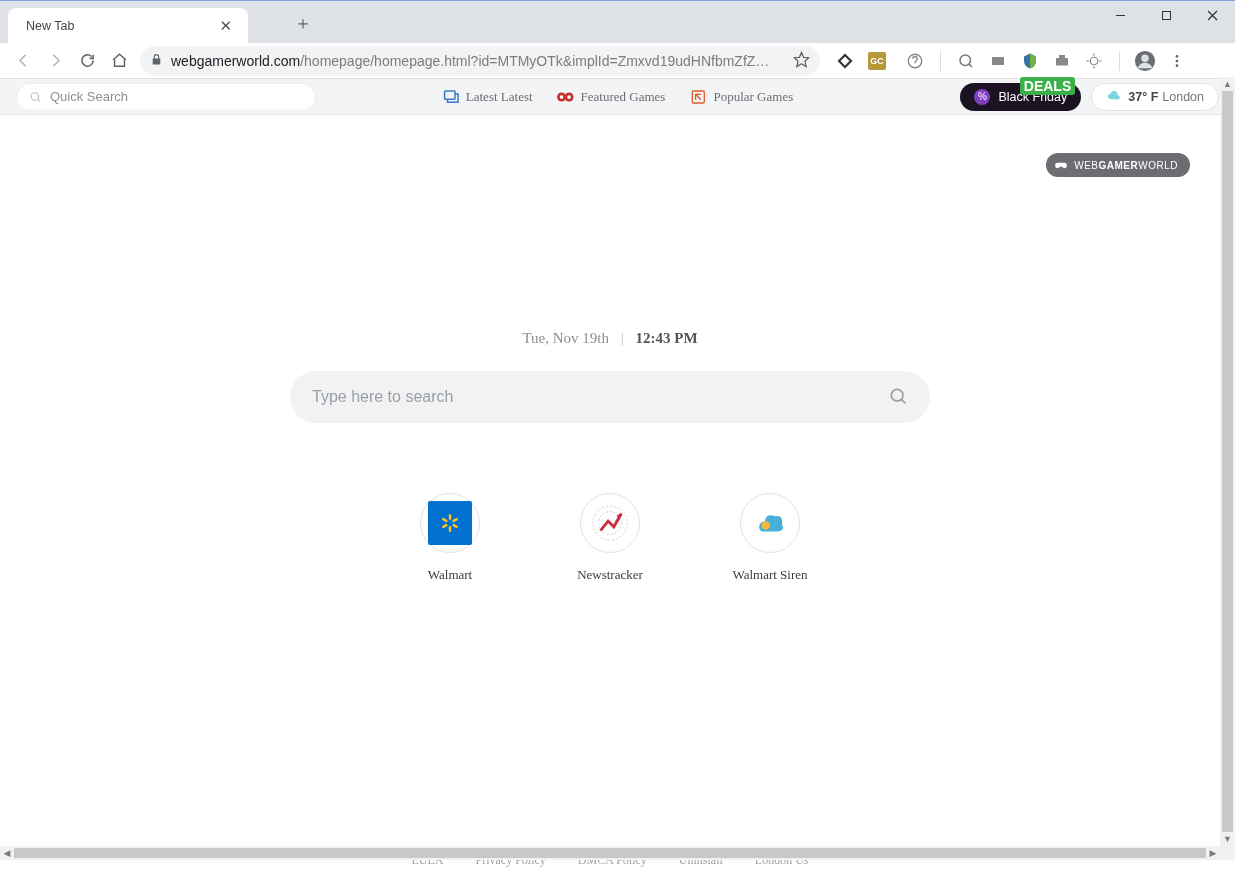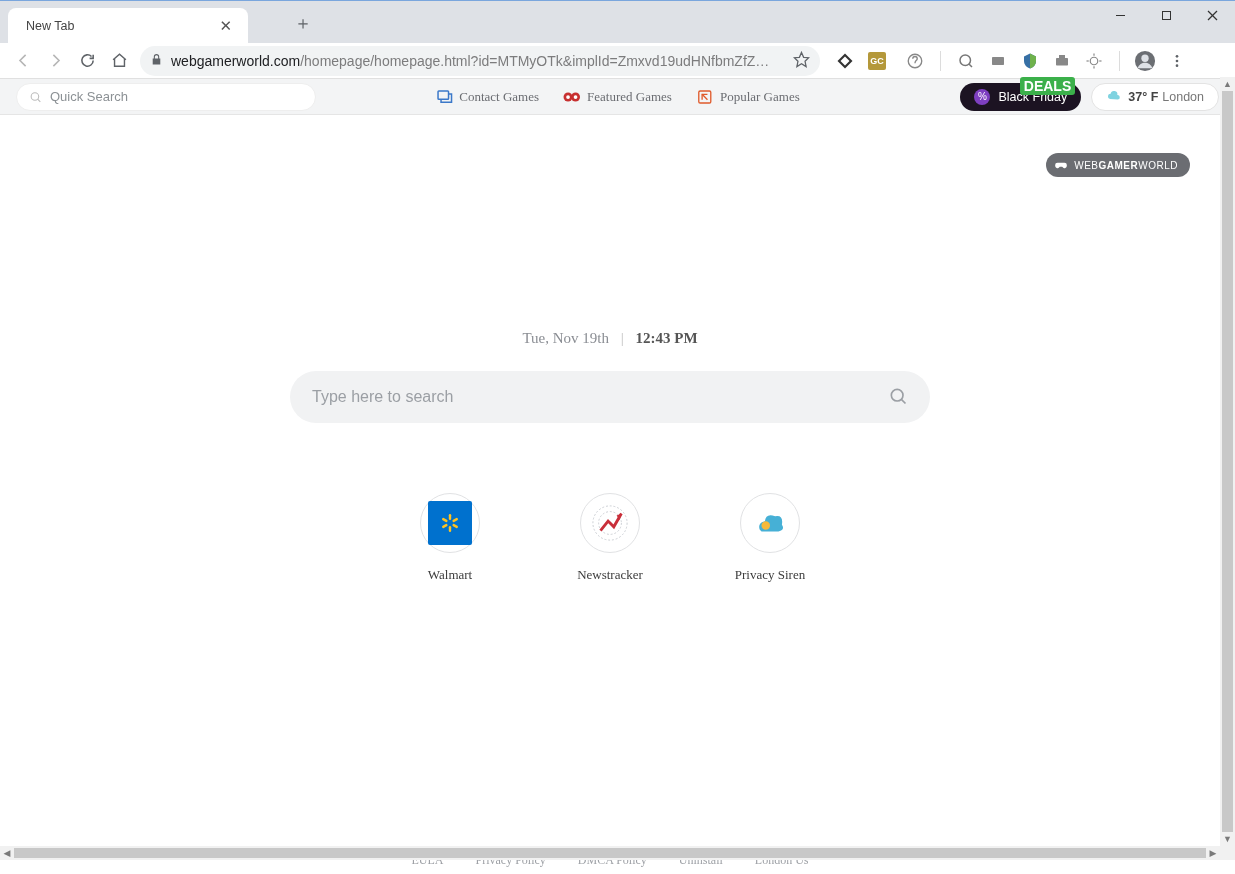--- a/index.html
+++ b/index.html
@@ -390,21 +390,21 @@
     <input type="text" placeholder="Quick Search" style="">
   </div>
   <div class="center-nav">
     <div class="center-nav-item">
       <span class="cn-icon">
         <svg width="18" height="18" viewBox="0 0 24 24" fill="none" stroke="#3b78c9" stroke-width="2">
             <rect x="3" y="4" width="14" height="11" rx="1"></rect>
             <polyline points="17 8 21 8 21 19 7 19 7 15"></polyline>
           </svg>
       </span>
-      <span>Contact Games</span>
+      <span>Latest Latest</span>
     </div>
     <div class="center-nav-item">
       <span class="cn-icon">
         <svg width="20" height="14" viewBox="0 0 24 14">
             <ellipse cx="7" cy="7" rx="6" ry="6" fill="#c73030"></ellipse>
             <ellipse cx="17" cy="7" rx="6" ry="6" fill="#c73030"></ellipse>
             <circle cx="7" cy="7" r="2.5" fill="#fff"></circle>
             <circle cx="17" cy="7" r="2.5" fill="#fff"></circle>
           </svg>
       </span>
@@ -495,21 +495,21 @@
         </div>
         <span class="ql-label">Newstracker</span>
       </div>
       <div class="ql-item">
         <div class="ql-circle">
           <svg width="34" height="34" viewBox="0 0 40 40">
               <path d="M8 28 Q5 20 14 18 Q15 8 26 12 Q36 10 34 22 Q38 28 30 30 L10 30 Z" fill="#46b0d6"></path>
               <circle cx="15" cy="23" r="5" fill="#f6b93b"></circle>
             </svg>
         </div>
-        <span class="ql-label">Privacy Siren</span>
+        <span class="ql-label">Walmart Siren</span>
       </div>
     </div>
   </div>
 </div>
 
 <div class="footer">
   <span>EULA</span>
   <span>Privacy Policy</span>
   <span>DMCA Policy</span>
   <span>Uninstall</span>

